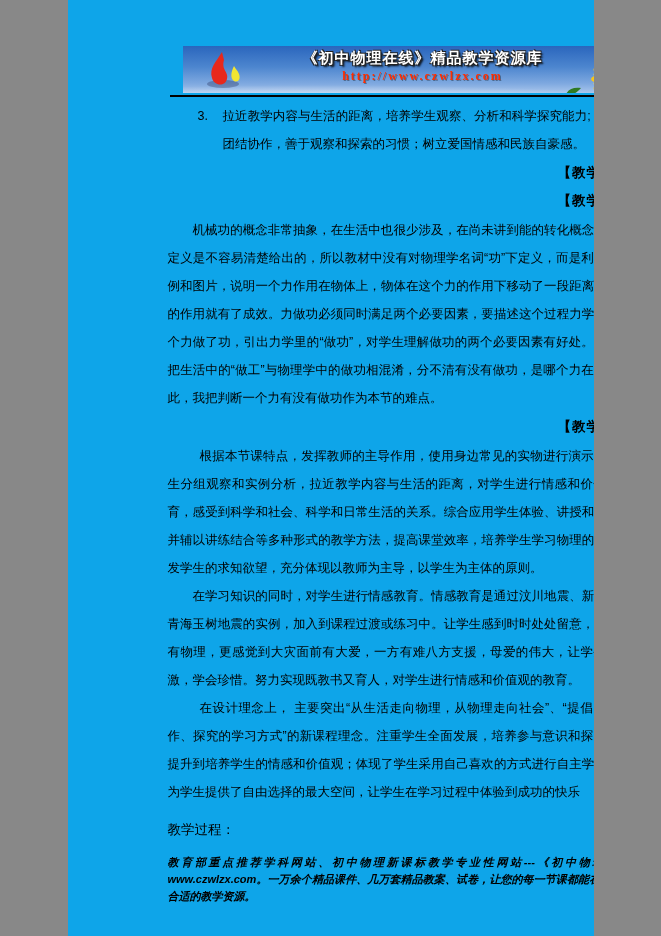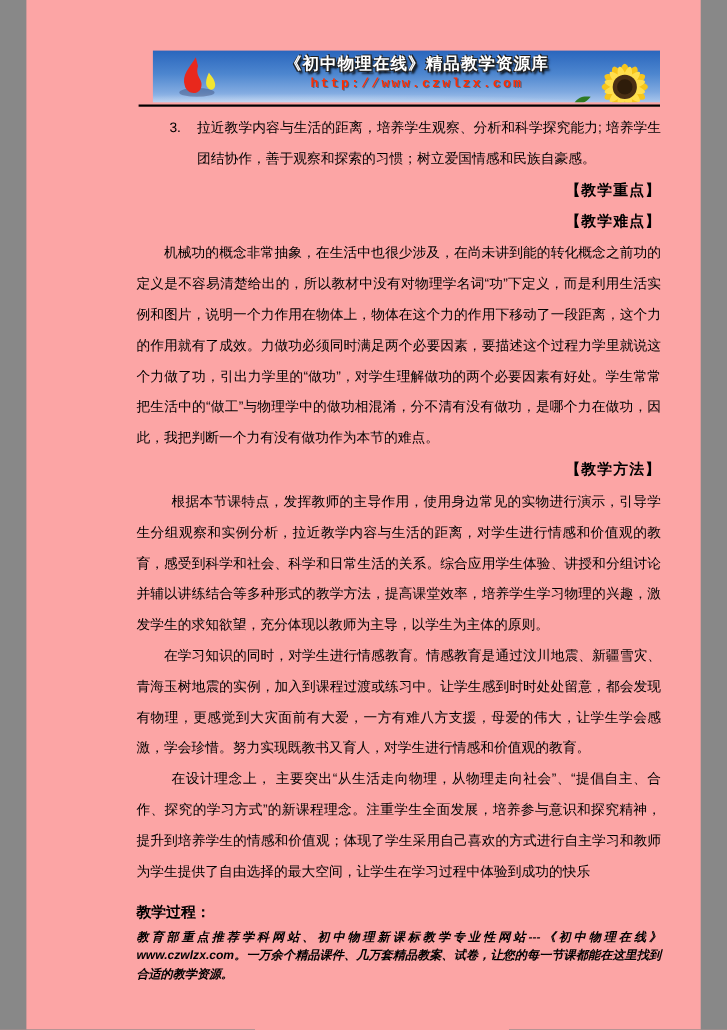--- a/index.html
+++ b/index.html
@@ -1,19 +1,19 @@
 <!DOCTYPE html>
 <html><head>
 <meta charset="utf-8">
 <style>
   html,body{margin:0;padding:0;background:#888;}
   .page{
     position:relative;
-    width:613px;height:936px;
-    background:#fca5a5;
+    width:526px;height:936px;
+    background:#0ea5e9;
     margin:0 auto;
     font-family:"Liberation Sans","DejaVu Sans",sans-serif;
     color:#000;
     overflow:hidden;
   }
   
   .banner{
     position:absolute;left:115px;top:46px;width:461px;height:47px;
     background:linear-gradient(180deg,#2a66bd 0%,#4d86cf 45%,#7fa9e0 80%,#a9c6ec 100%);
     overflow:hidden;
@@ -25,21 +25,21 @@
   .banner-logo{position:absolute;left:18px;top:4px;width:46px;height:40px;}
   .banner-text{
     position:absolute;left:90px;top:3px;width:300px;text-align:center;
   }
   .banner-title{
     font-size:15px;font-weight:bold;letter-spacing:1px;color:#fff;
     text-shadow:1px 1px 0 #222,-1px 1px 0 #222,1px -1px 0 #222,2px 2px 2px #000;
     white-space:nowrap;
   }
   .banner-url{
-    font-family:Liberation Mono, monospace;
+    font-family:Liberation Serif, serif;
     font-size:12px;font-weight:bold;color:#ff2d00;letter-spacing:2px;
     text-shadow:1px 1px 0 rgba(0,0,0,.35);
     margin-top:1px;white-space:nowrap;
   }
   .banner-sunflower{position:absolute;right:4px;bottom:-10px;width:56px;height:52px;}
   .banner-leaf{position:absolute;right:62px;bottom:-4px;width:18px;height:14px;}
   .header-rule{
     position:absolute;left:102px;top:95px;width:474px;height:2px;background:#000;
   }
   
@@ -50,21 +50,21 @@
   .objective{display:flex;padding-left:30px;}
   .objective .num{flex:0 0 25px;}
   .objective .txt{flex:1;}
   h2.sec{
     font-size:13.5px;font-weight:bold;margin:2px 0 2px 0;line-height:26px;
     text-align:right;letter-spacing:1px;
   }
   p.body{margin:0;text-indent:25px;}
   p.body.ind3{text-indent:32px;}
   .process{
-    font-size:13.5px;font-weight:bold;margin:14px 0 4px 0;line-height:20px;text-align:left;
+    font-size:13.5px;font-weight:normal;margin:14px 0 14px 0;line-height:20px;text-align:left;
   }
   .footer-note{
     font-size:11px;font-weight:bold;font-style:italic;
     line-height:17px;text-align:justify;margin:0;
   }
 </style>
 </head>
 <body>
 
 <div class="page">

